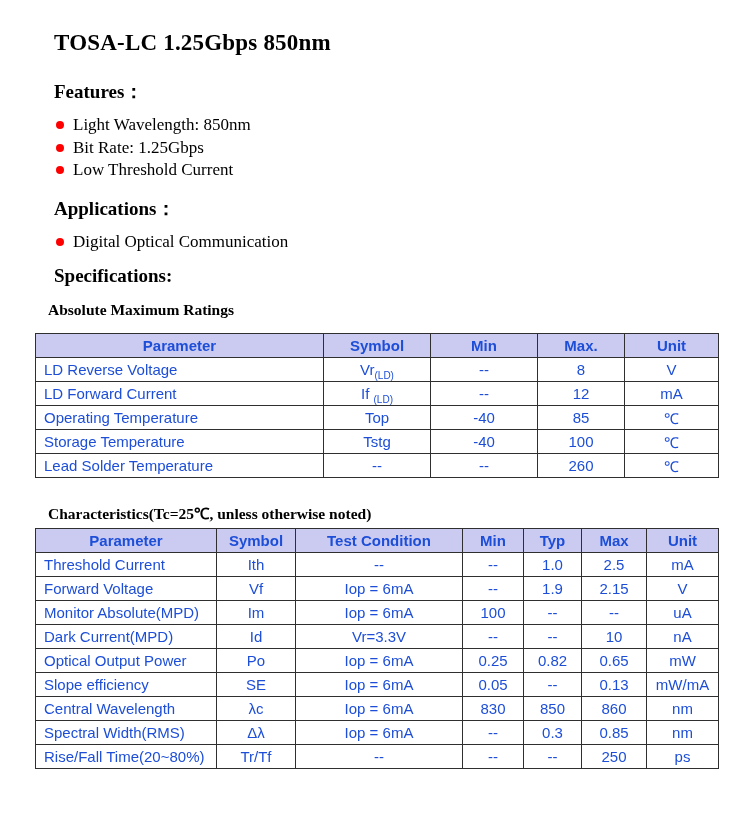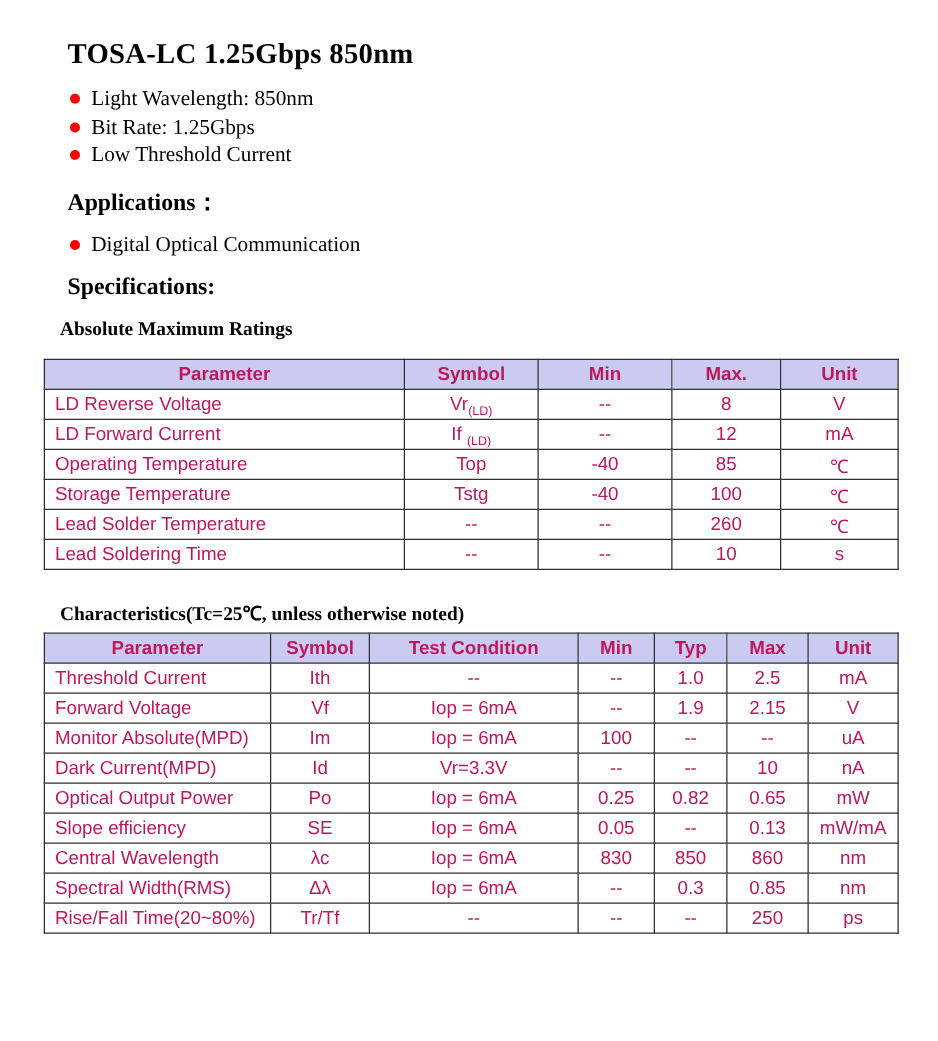--- a/index.html
+++ b/index.html
@@ -54,21 +54,21 @@
     font-family: "Liberation Serif", serif;
   }
   #caption-abs-max { margin-top: 12px; }
   #caption-characteristics { margin-top: 26px; }
   table {
     border-collapse: collapse;
     table-layout: fixed;
     margin-left: 35px;
     font-family: "Liberation Sans", sans-serif;
     font-size: 15px;
-    color: #be185d;
+    color: #1d4ed8;
   }
   #table-abs-max { margin-top: 14px; }
   #table-characteristics { margin-top: 5px; }
   th, td {
     border: 1px solid #2f2f2f;
     height: 23px;
     padding: 0 2px;
     text-align: center;
     white-space: nowrap;
     overflow: hidden;
@@ -77,20 +77,21 @@
   th { font-weight: bold; }
   td.al { text-align: left; padding-left: 8px; }
   sub { font-size: 10px; line-height: 0; text-align: center; }
 </style>
 </head>
 <body>
 
 <div class="page">
   <h1 class="title">TOSA-LC 1.25Gbps 850nm</h1>
 
+  <h2 class="section-heading" id="features-heading">Features：</h2>
   <ul class="bullet-list" id="features-list">
       <li>
         <span class="bullet" style="background: rgb(255, 0, 0);"></span>
         <span>Light Wavelength: 850nm</span>
       </li>
       <li>
         <span class="bullet" style="background: rgb(255, 0, 0);"></span>
         <span>Bit Rate: 1.25Gbps</span>
       </li>
       <li>
@@ -155,27 +156,20 @@
           <td>-40</td>
           <td>100</td>
           <td>℃</td>
         </tr>
         <tr>
           <td class="al">Lead Solder Temperature</td>
           <td>--</td>
           <td>--</td>
           <td>260</td>
           <td>℃</td>
-        </tr>
-        <tr>
-          <td class="al">Lead Soldering Time</td>
-          <td>--</td>
-          <td>--</td>
-          <td>10</td>
-          <td>s</td>
         </tr>
       </tbody>
     </table>
 
   <h3 class="table-caption" id="caption-characteristics">Characteristics(Tc=25℃, unless otherwise noted)</h3>
   <table id="table-characteristics" style="width: 683px;">
       <colgroup>
         <col style="width: 181px;">
         <col style="width: 79px;">
         <col style="width: 167px;">

